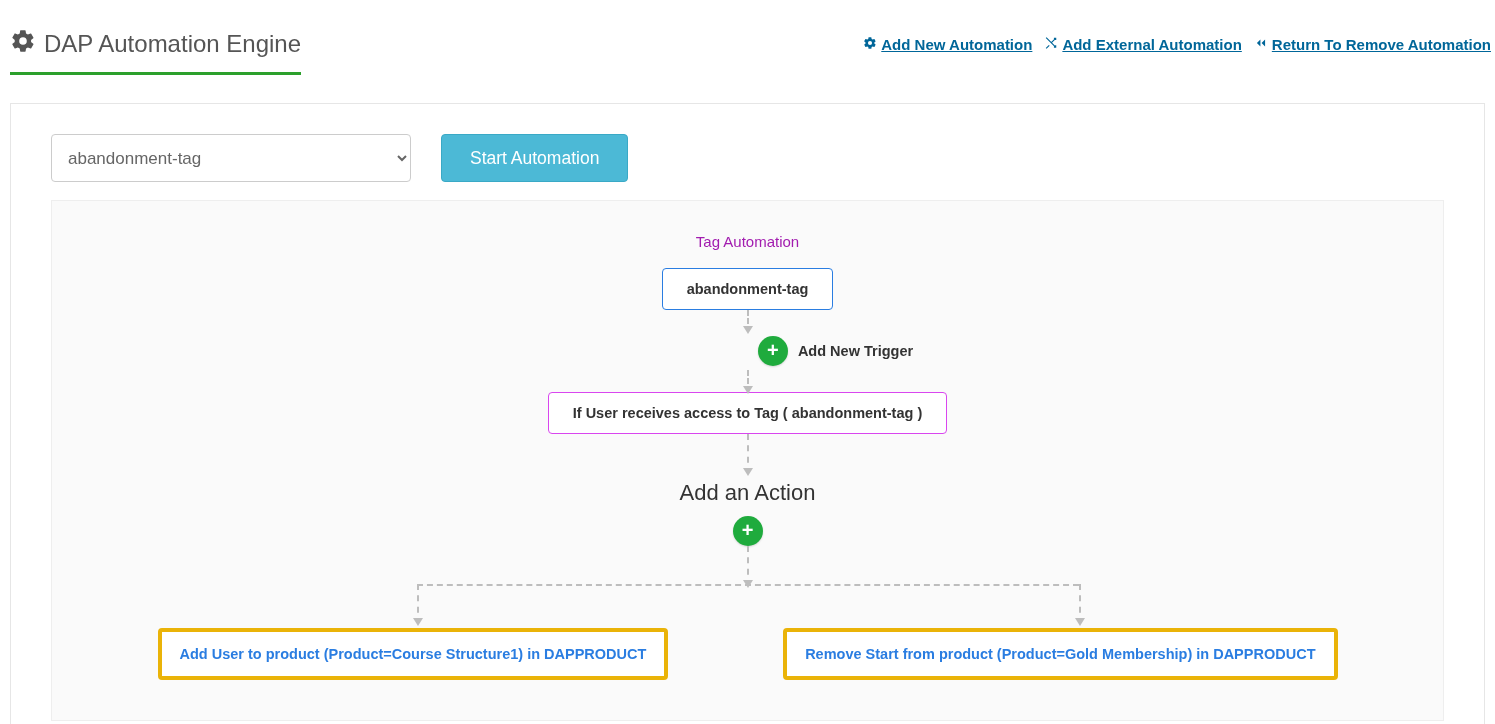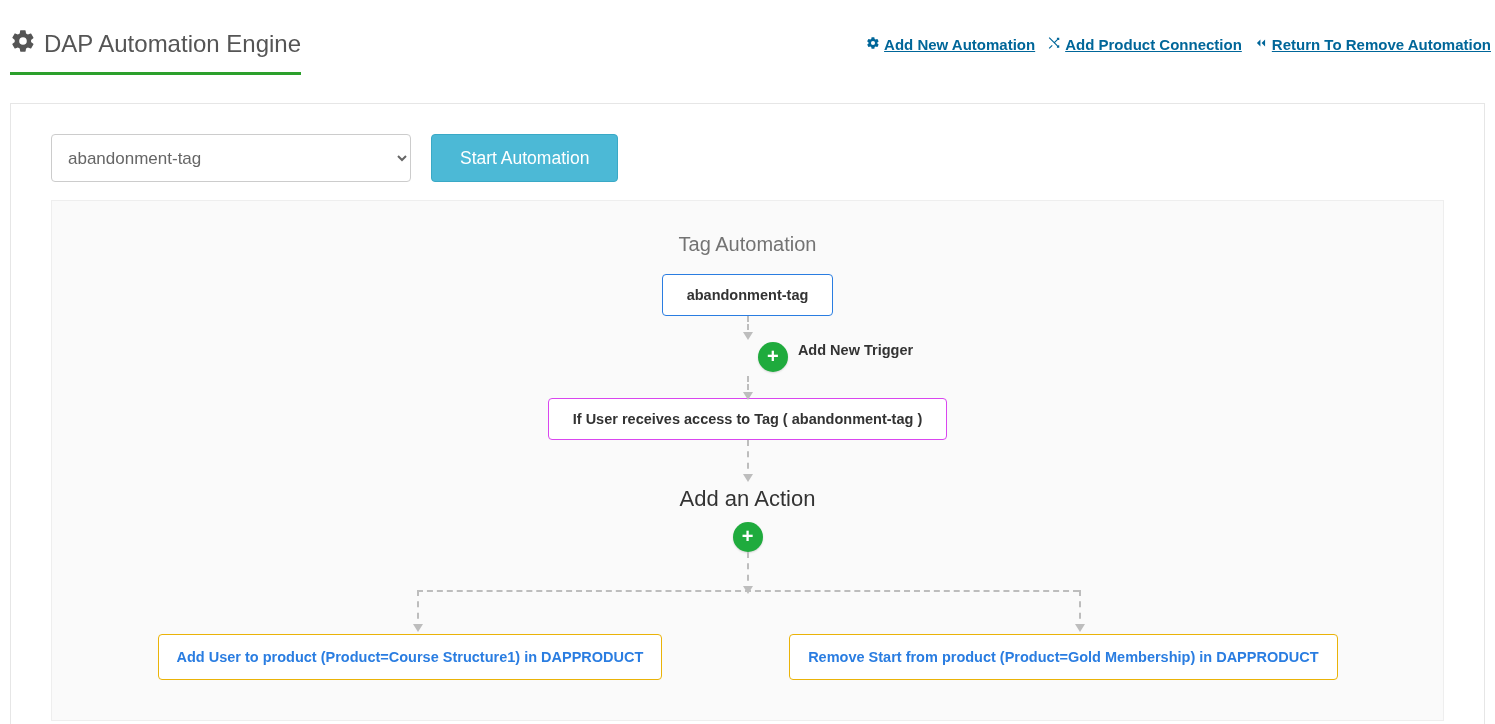--- a/index.html
+++ b/index.html
@@ -66,34 +66,35 @@
   }
   .start-btn {
     background: #4cb9d6;
     color: #fff;
     border: 1px solid #3aa9c6;
     border-radius: 4px;
     font-size: 17.5px;
     padding: 0 28px;
     height: 48px;
     cursor: pointer;
+    margin-left: 10px;
   }
 
   .canvas {
     border: 1px solid #eee;
     background: #fafafa;
     padding: 32px 40px 40px 40px;
     min-height: 520px;
     display: flex;
     flex-direction: column;
     align-items: center;
   }
   .canvas-title {
-    font-size: 20px;
-    color: #737373;
+    font-size: 15px;
+    color: #a21caf;
     font-weight: 400;
     margin-bottom: 18px;
   }
   .tag-pill {
     border: 1px solid #2a7de1;
     border-radius: 4px;
     background: #fff;
     padding: 12px 24px;
     font-size: 14.5px;
     font-weight: 700;
@@ -112,20 +113,21 @@
     width: 0; height: 0;
     border-left: 5px solid transparent;
     border-right: 5px solid transparent;
     border-top: 8px solid #bdbdbd;
   }
   .v22 { height: 22px; }
   .v40 { height: 40px; }
 
   .trigger-row, .action-row {
     display: flex;
+    align-items: center;
     gap: 10px;
     position: relative;
   }
   .trigger-row { margin: 4px 0; transform: translateX(88px); }
   .plus-circle {
     width: 30px; height: 30px;
     background: #1fab3d;
     border-radius: 50%;
     display: inline-flex;
     align-items: center;
@@ -200,21 +202,21 @@
   }
   .branch-down.left { left: 0; }
   .branch-down.right { right: -2px; }
   .leaf-row {
     display: flex;
     justify-content: space-between;
     width: 1180px;
     margin-top: 42px;
   }
   .action-box {
-    border: 1px solid #eab308;
+    border: 4px solid #eab308;
     background: #fff;
     border-radius: 4px;
     padding: 14px 18px;
     font-size: 14.5px;
     font-weight: 700;
     color: #2a7de1;
     cursor: pointer;
     text-align: center;
   }
 </style>
@@ -238,21 +240,21 @@
           </svg>
       </span>
       <span>Add New Automation</span>
     </a>
     <a class="header-link">
       <span>
         <svg viewBox="0 0 24 24">
             <path d="M17 3h4v4h-2V6.4l-5.3 5.3-1.4-1.4L17.6 5H17V3Zm2 14.6V16h2v4h-4v-2h.6L3 3.4 4.4 2 19 16.6ZM3 20.6 8.3 15.3l1.4 1.4L4.4 22 3 20.6Z"></path>
           </svg>
       </span>
-      <span>Add Product Connection</span>
+      <span>Add External Automation</span>
     </a>
     <a class="header-link">
       <span>
         <svg viewBox="0 0 24 24">
             <path d="M11 6 5 12l6 6V6Zm8 0-6 6 6 6V6Z"></path>
           </svg>
       </span>
       <span>Return To Remove Automation</span>
     </a>
   </div>

